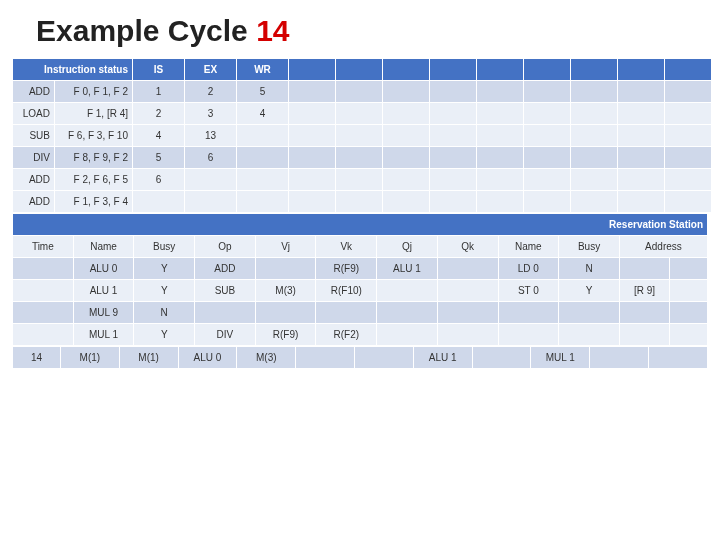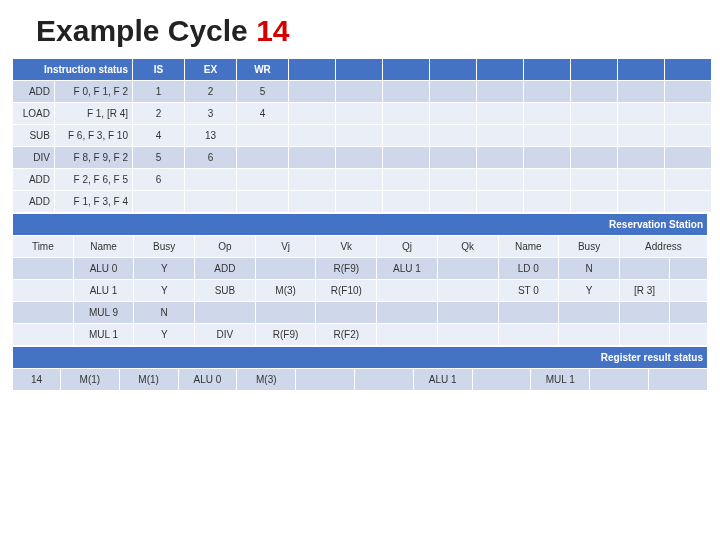--- a/index.html
+++ b/index.html
@@ -245,21 +245,21 @@
     <td></td>
         <td>ALU 1</td>
         <td>Y</td>
         <td>SUB</td>
         <td>M(3)</td>
         <td>R(F10)</td>
         <td></td>
         <td></td>
         <td>ST 0</td>
         <td>Y</td>
-        <td>[R 3]</td>
+        <td>[R 9]</td>
         <td></td>
   </tr>
   <tr class="alt">
     <td></td>
         <td>MUL 9</td>
         <td>N</td>
         <td></td>
         <td></td>
         <td></td>
         <td></td>
@@ -295,23 +295,20 @@
       <col class="cr">
       <col class="cr">
       <col class="cr">
       <col class="cr">
       <col class="cr">
       <col class="cr">
       <col class="cr">
       <col class="cr">
   </colgroup>
   <tbody>
-      <tr class="hdr">
-    <td colspan="12" class="left">Register result status</td>
-  </tr>
   <tr class="alt">
     <td>14</td>
     <td>M(1)</td>
     <td>M(1)</td>
     <td>ALU 0</td>
     <td>M(3)</td>
     <td></td>
     <td></td>
     <td>ALU 1</td>
     <td></td>

